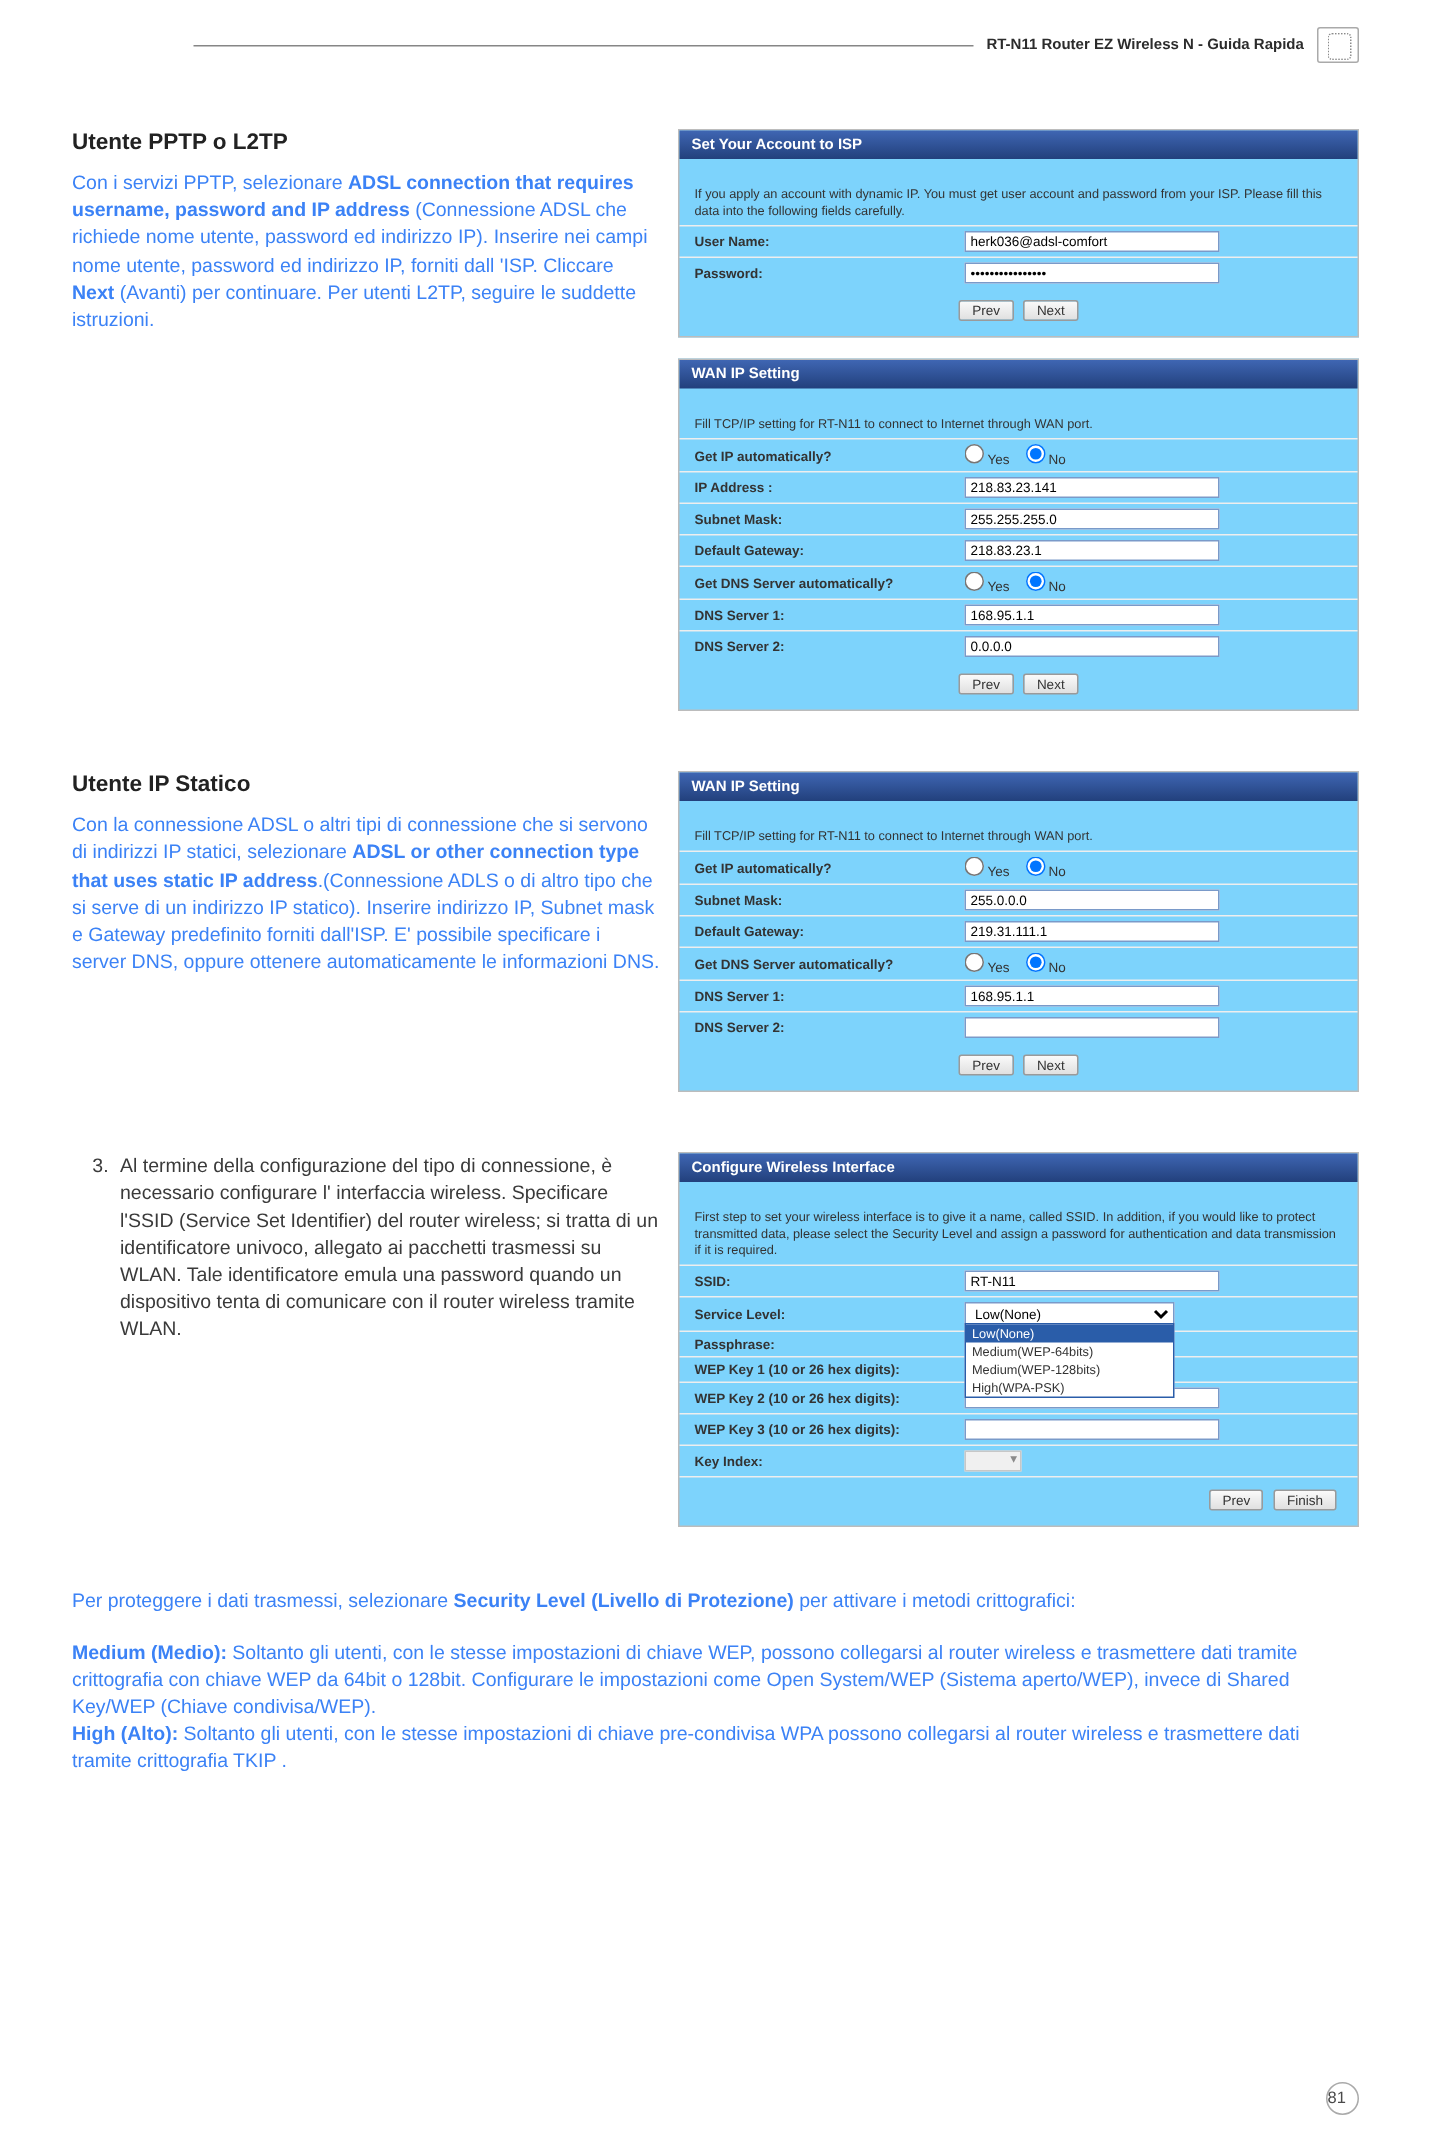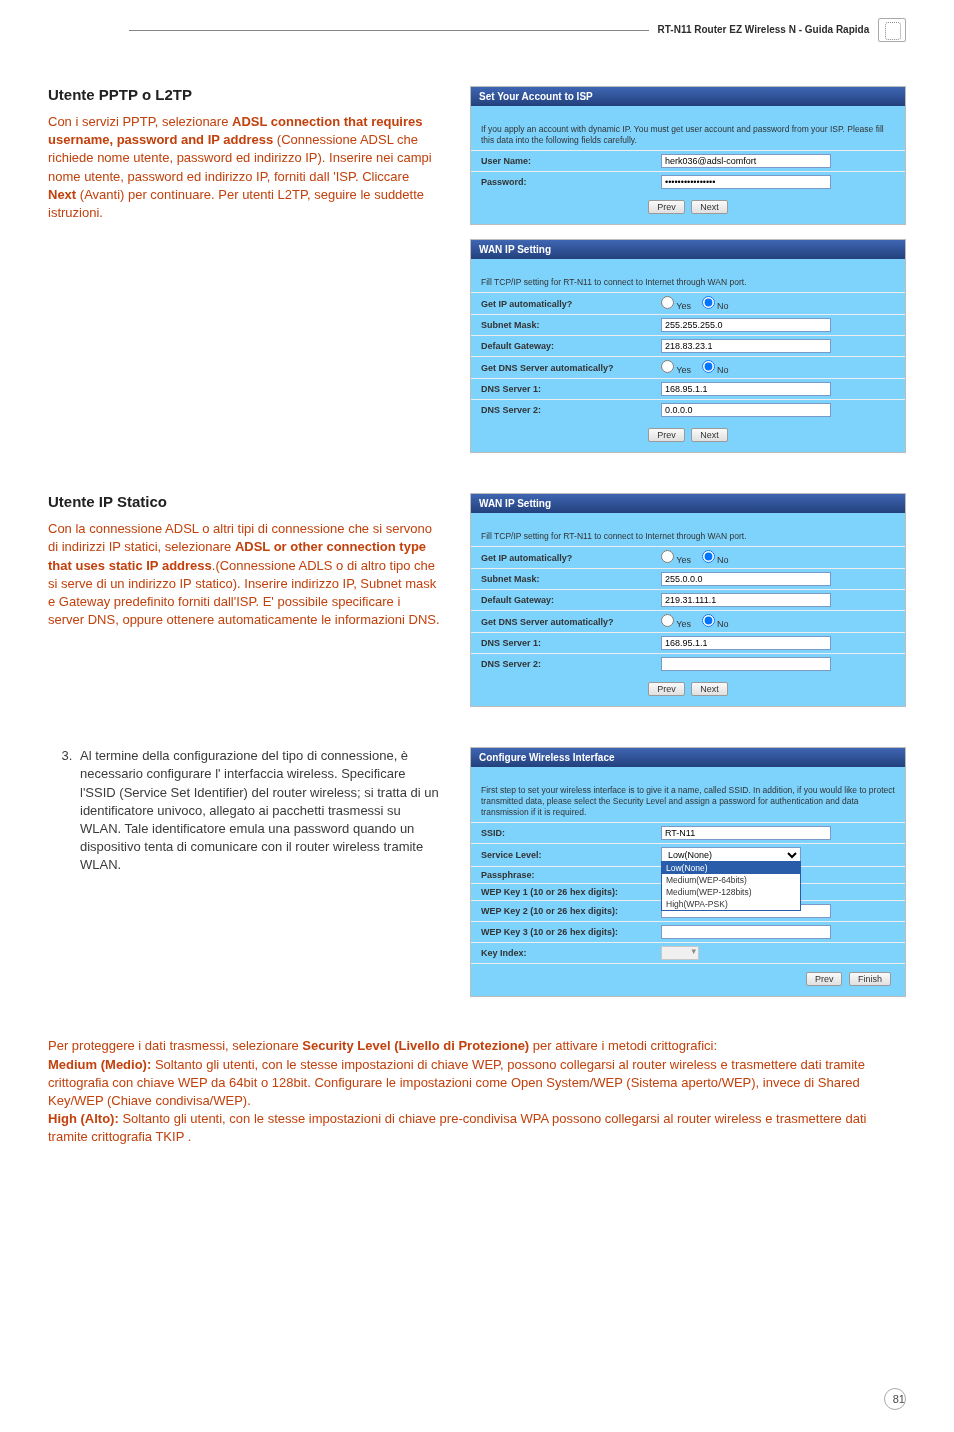--- a/index.html
+++ b/index.html
@@ -41,34 +41,34 @@
     content: "";
     position: absolute;
     top: 3px; left: 6px;
     width: 14px; height: 16px;
     border: 1px dotted #8a8a8a;
     border-radius: 3px;
   }
 
   .content { margin-top: 56px; }
 
-  .row { display: flex; gap: 30px; margin-bottom: 26px; }
+  .row { display: flex; gap: 12px; margin-bottom: 26px; }
   .col-left { flex: 0 0 392px; }
   .col-right { flex: 1; }
 
   h3.title {
     font-size: 15px;
     font-weight: bold;
     color: #222;
     margin-bottom: 10px;
   }
 
   p.body {
     line-height: 1.4;
-    color: #c2410c;
+    color: #3b82f6;
   }
   p.body b { font-weight: bold; }
 
   .shot {
     border: 1px solid #bcbcbc;
     background: #7dd3fc;
     font-size: 9px;
     color: #333;
     margin-bottom: 14px;
   }
@@ -179,21 +179,21 @@
     bottom: 22px; right: 48px;
     font-size: 11px;
     color: #4a4a4a;
   }
   .pagefoot .circle {
     display: inline-block;
     border: 1px solid #aaa;
     border-radius: 50%;
     width: 22px; height: 22px;
     line-height: 20px;
-    text-align: right;
+    text-align: left;
   }
 </style>
 </head>
 <body>
 
 <div class="header-bar">
   <span class="rule"></span>
   <span>RT-N11 Router EZ Wireless N - Guida Rapida</span>
   <span class="icon-top"></span>
 </div>
@@ -228,20 +228,24 @@
 
       <div class="shot">
         <div class="banner">WAN IP Setting</div>
         <div class="desc">Fill TCP/IP setting for RT-N11 to connect to Internet through WAN port.</div>
         <div class="form-row">
           <div class="form-label">Get IP automatically?</div>
           <div class="form-val">
             <label class="radio-label"><input type="radio" style=""> <span>Yes</span></label>
             <label class="radio-label"><input type="radio" checked="" style=""> <span>No</span></label>
           </div>
+        </div>
+        <div class="form-row">
+          <div class="form-label">IP Address :</div>
+          <div class="form-val"><input type="text" value="218.83.23.141" style=""></div>
         </div>
         <div class="form-row">
           <div class="form-label">Subnet Mask:</div>
           <div class="form-val"><input type="text" value="255.255.255.0" style=""></div>
         </div>
         <div class="form-row">
           <div class="form-label">Default Gateway:</div>
           <div class="form-val"><input type="text" value="218.83.23.1" style=""></div>
         </div>
         <div class="form-row">
@@ -370,21 +374,21 @@
         </div>
         <div class="btnbar" style="text-align:right;padding-right:12px;border-top:1px solid #eee">
           <span class="btn">Prev</span>
           <span class="btn">Finish</span>
         </div>
       </div>
 
     </div>
   </div>
 
-  <p class="body" style="">
+  <p class="body" style="margin-bottom:16px">
     <span>Per proteggere i dati trasmessi, selezionare </span><b>Security Level (Livello di Protezione)</b><span> per attivare i metodi crittografici:</span>
   </p>
 
   <p class="body">
     <b>Medium (Medio):</b><span> Soltanto gli utenti, con le stesse impostazioni di chiave WEP, possono collegarsi al router wireless e trasmettere dati tramite crittografia con chiave WEP da 64bit o 128bit. Configurare le impostazioni come Open System/WEP (Sistema aperto/WEP), invece di Shared Key/WEP (Chiave condivisa/WEP).</span>
   </p>
 
   <p class="body">
     <b>High (Alto):</b><span> Soltanto gli utenti, con le stesse impostazioni di chiave pre-condivisa WPA possono collegarsi al router wireless e trasmettere dati tramite crittografia TKIP .</span>
   </p>

